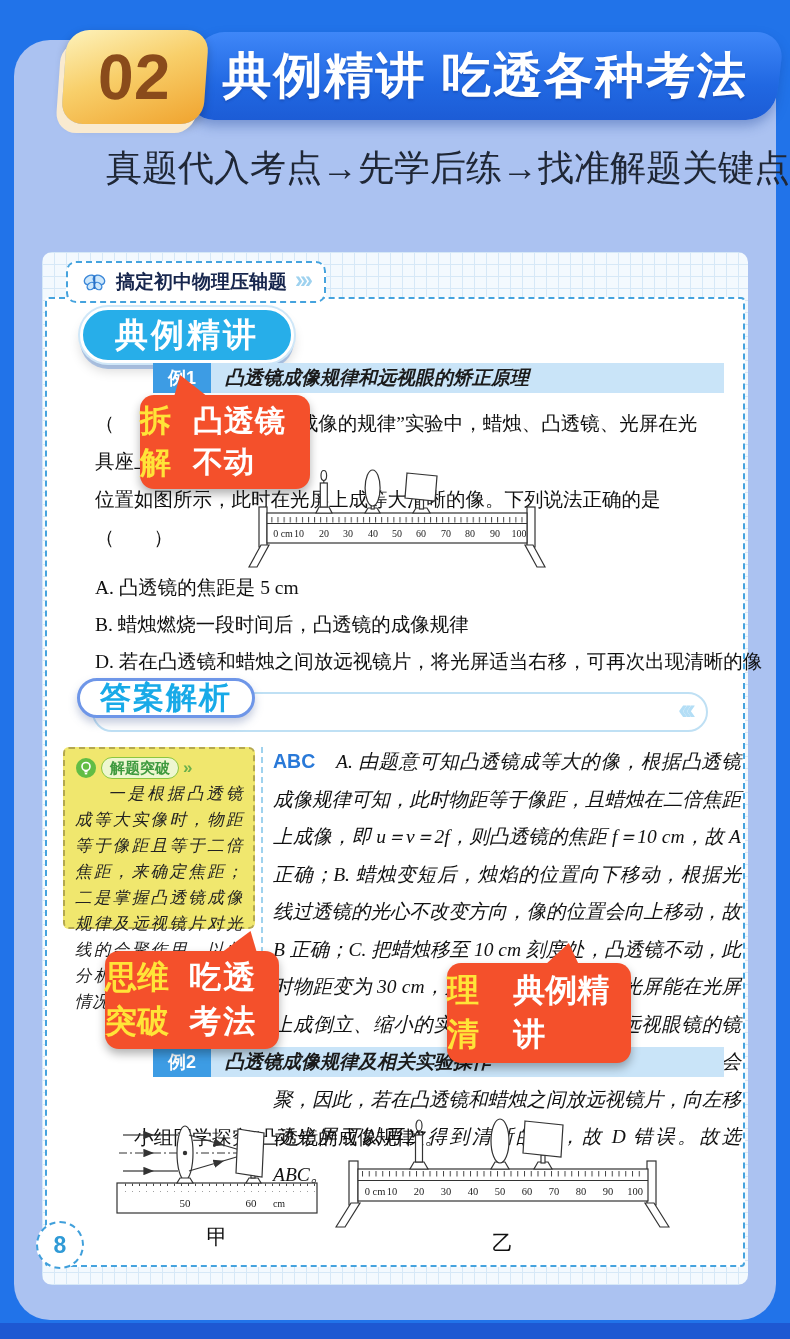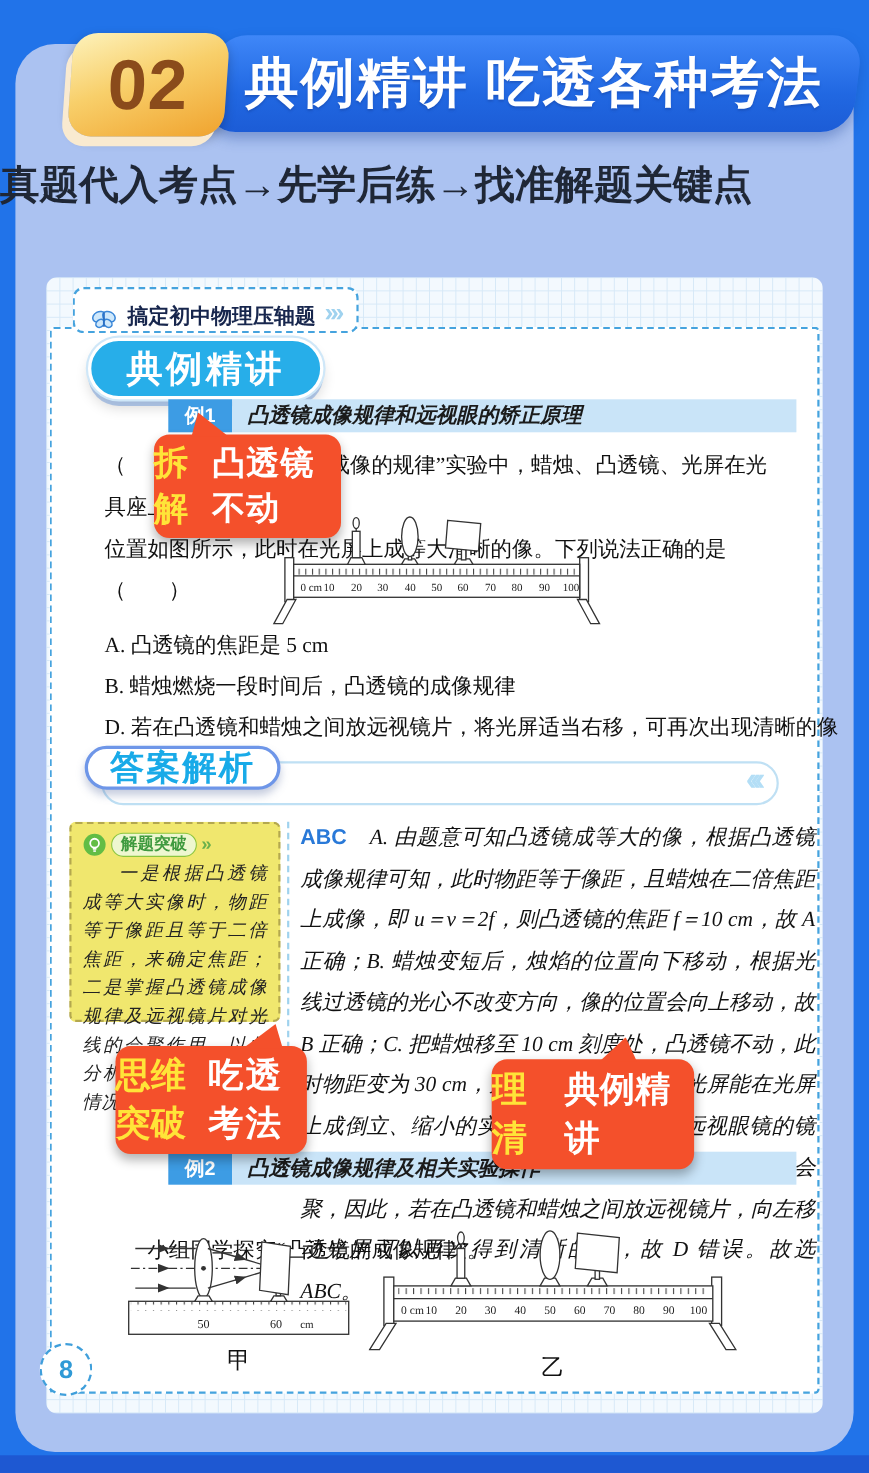--- a/index.html
+++ b/index.html
@@ -16,30 +16,30 @@
     background:linear-gradient(160deg,#fdf2bb 0%,#f8cf6a 45%,#f0a32e 100%);
     transform:skewX(-4deg);z-index:5;display:flex;align-items:center;justify-content:center;
     box-shadow:-6px 10px 0 -1px #f9ead0,0 4px 10px rgba(0,0,0,.25);}
   .gold-badge span{font-size:64px;font-weight:800;color:#8a4b1b;transform:skewX(2deg);letter-spacing:1px;}
   .title-bar{position:absolute;left:186px;top:32px;width:588px;height:88px;border-radius:28px;
     background:linear-gradient(180deg,#3f87f8 0%,#2168e2 60%,#1c5cd6 100%);
     transform:skewX(-7deg);transform-origin:50% 100%;z-index:4;
     display:flex;align-items:center;justify-content:center;box-shadow:0 6px 12px rgba(20,60,150,.35);}
   .title-bar span{display:block;transform:skewX(7deg);color:#fff;font-size:49px;font-weight:800;
     letter-spacing:2px;white-space:nowrap;text-shadow:0 2px 2px rgba(20,60,150,.4);}
-  .subtitle{position:absolute;left:0;right:0;top:142px;text-align:left;color:#1f2736;
-    font-size:36px;font-weight:700;line-height:52px;z-index:3;}
+  .subtitle{position:absolute;left:0;right:0;top:142px;text-align:right;color:#1f2736;
+    font-size:36px;font-weight:400;line-height:52px;z-index:3;}
 
   
   .grid-card{position:absolute;left:42px;top:252px;width:706px;height:1033px;border-radius:10px;
     background-color:#f3f9fe;
     background-image:linear-gradient(#d6e8f7 1px,transparent 1px),linear-gradient(90deg,#d6e8f7 1px,transparent 1px);
     background-size:12px 12px;z-index:2;}
   .book-tab{position:absolute;left:66px;top:261px;height:42px;padding:0 14px;background:#fff;
-    border:2px dashed #45a3de;border-radius:10px;display:flex;align-items:flex-end;gap:8px;z-index:4;}
+    border:2px dashed #45a3de;border-radius:10px;display:flex;align-items:center;gap:8px;z-index:4;}
   .book-tab .tab-label{font-size:19px;font-weight:800;color:#17264d;}
   .book-tab .tab-arrows{font-size:24px;font-weight:800;color:#9fd2ef;letter-spacing:-3px;line-height:1;padding-bottom:4px;}
   .page{position:absolute;left:45px;top:297px;width:700px;height:970px;background:#fff;
     border:2px dashed #45a3de;border-radius:4px;z-index:3;}
   .page-number{position:absolute;left:36px;top:1221px;width:48px;height:48px;border-radius:50%;
     background:#fff;border:2px dashed #3f9fdb;color:#2f9ad6;font-size:23px;font-weight:700;
     display:flex;align-items:center;justify-content:center;z-index:5;}
 
   
   .sec-pill{position:absolute;left:33px;top:8px;width:214px;height:56px;border-radius:30px;

